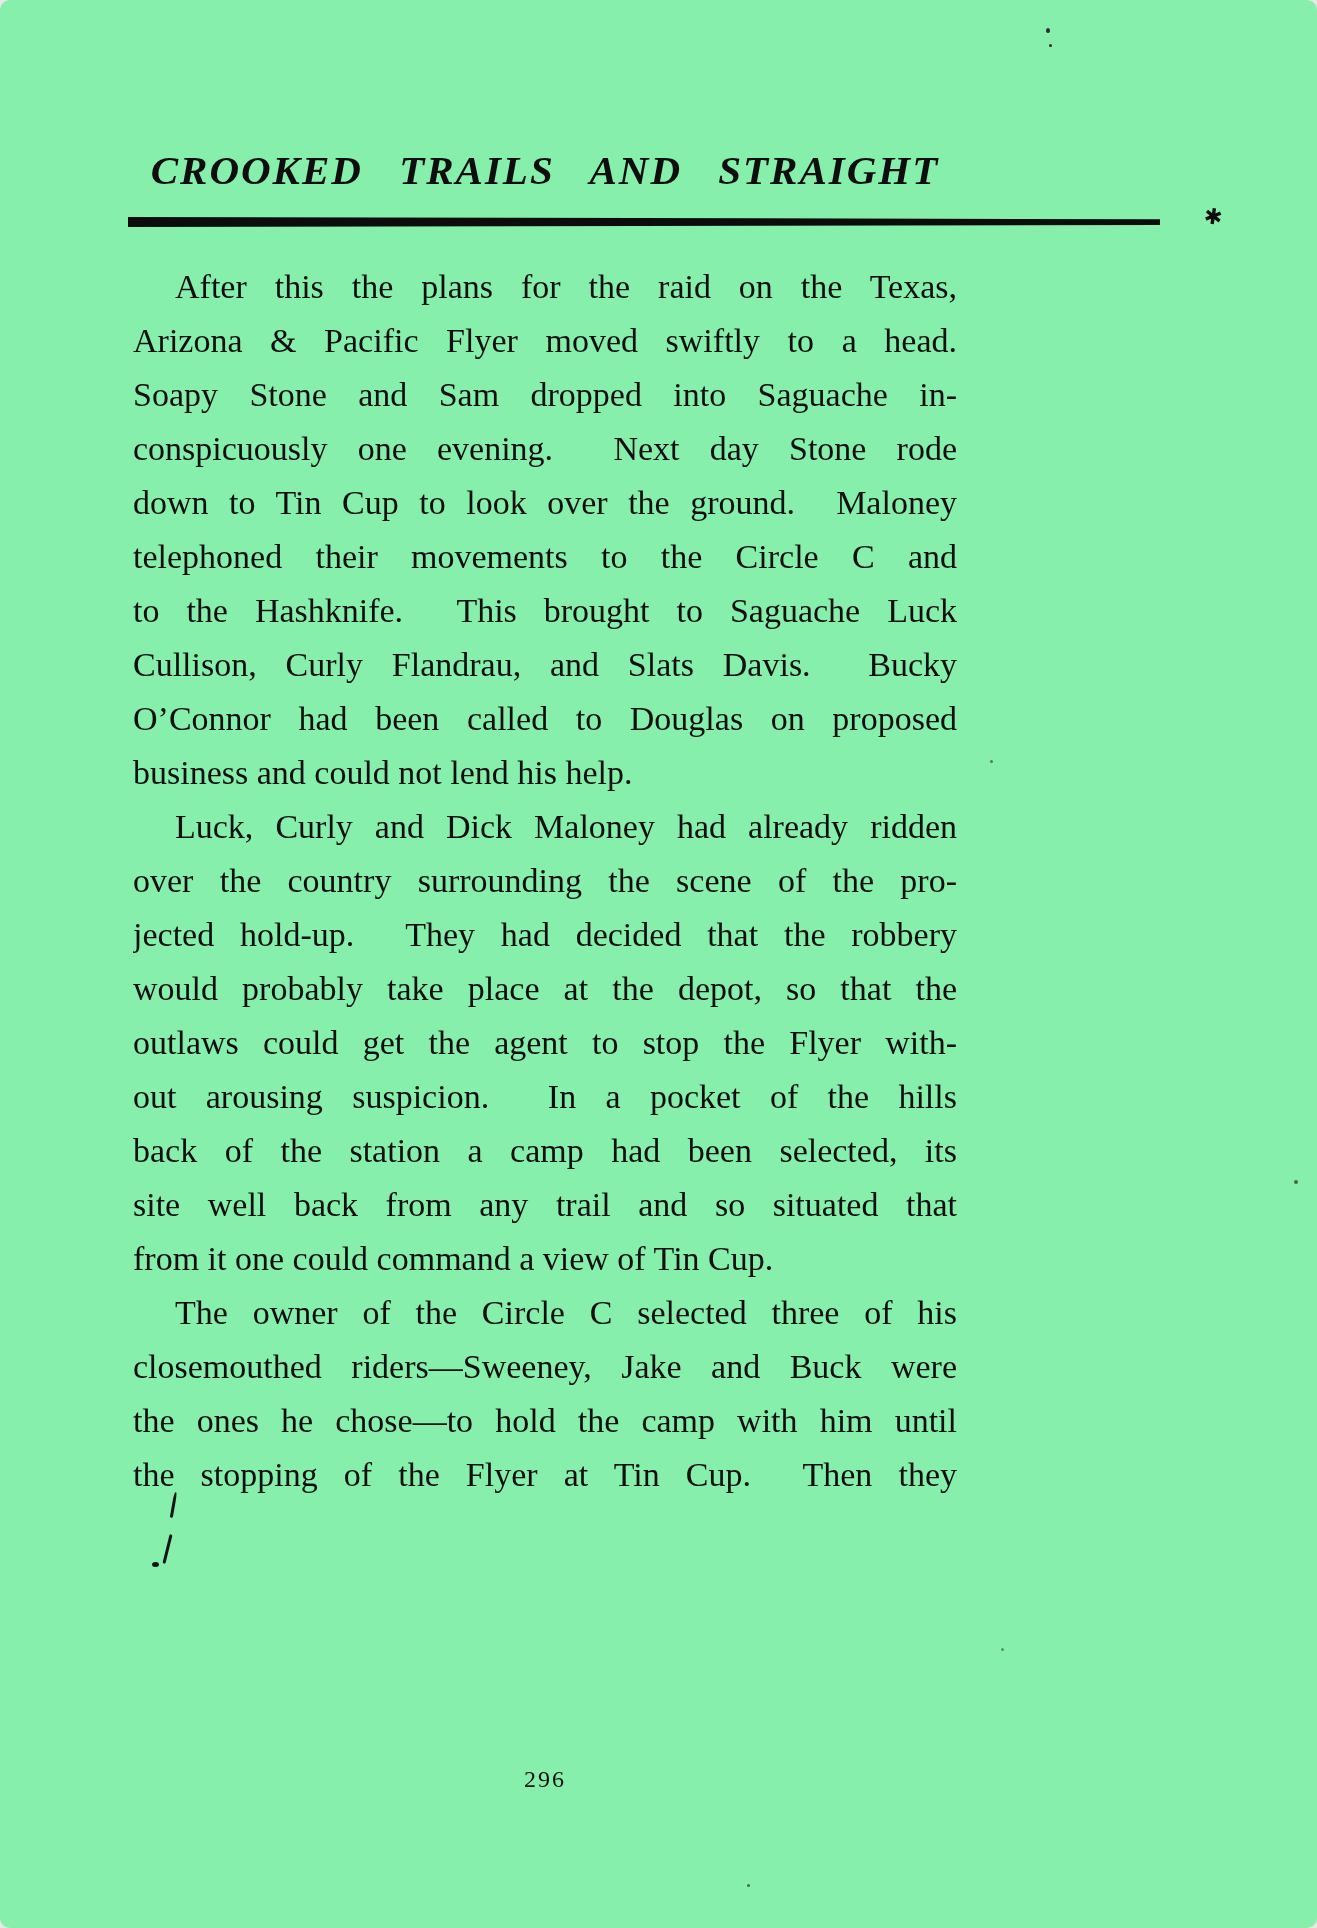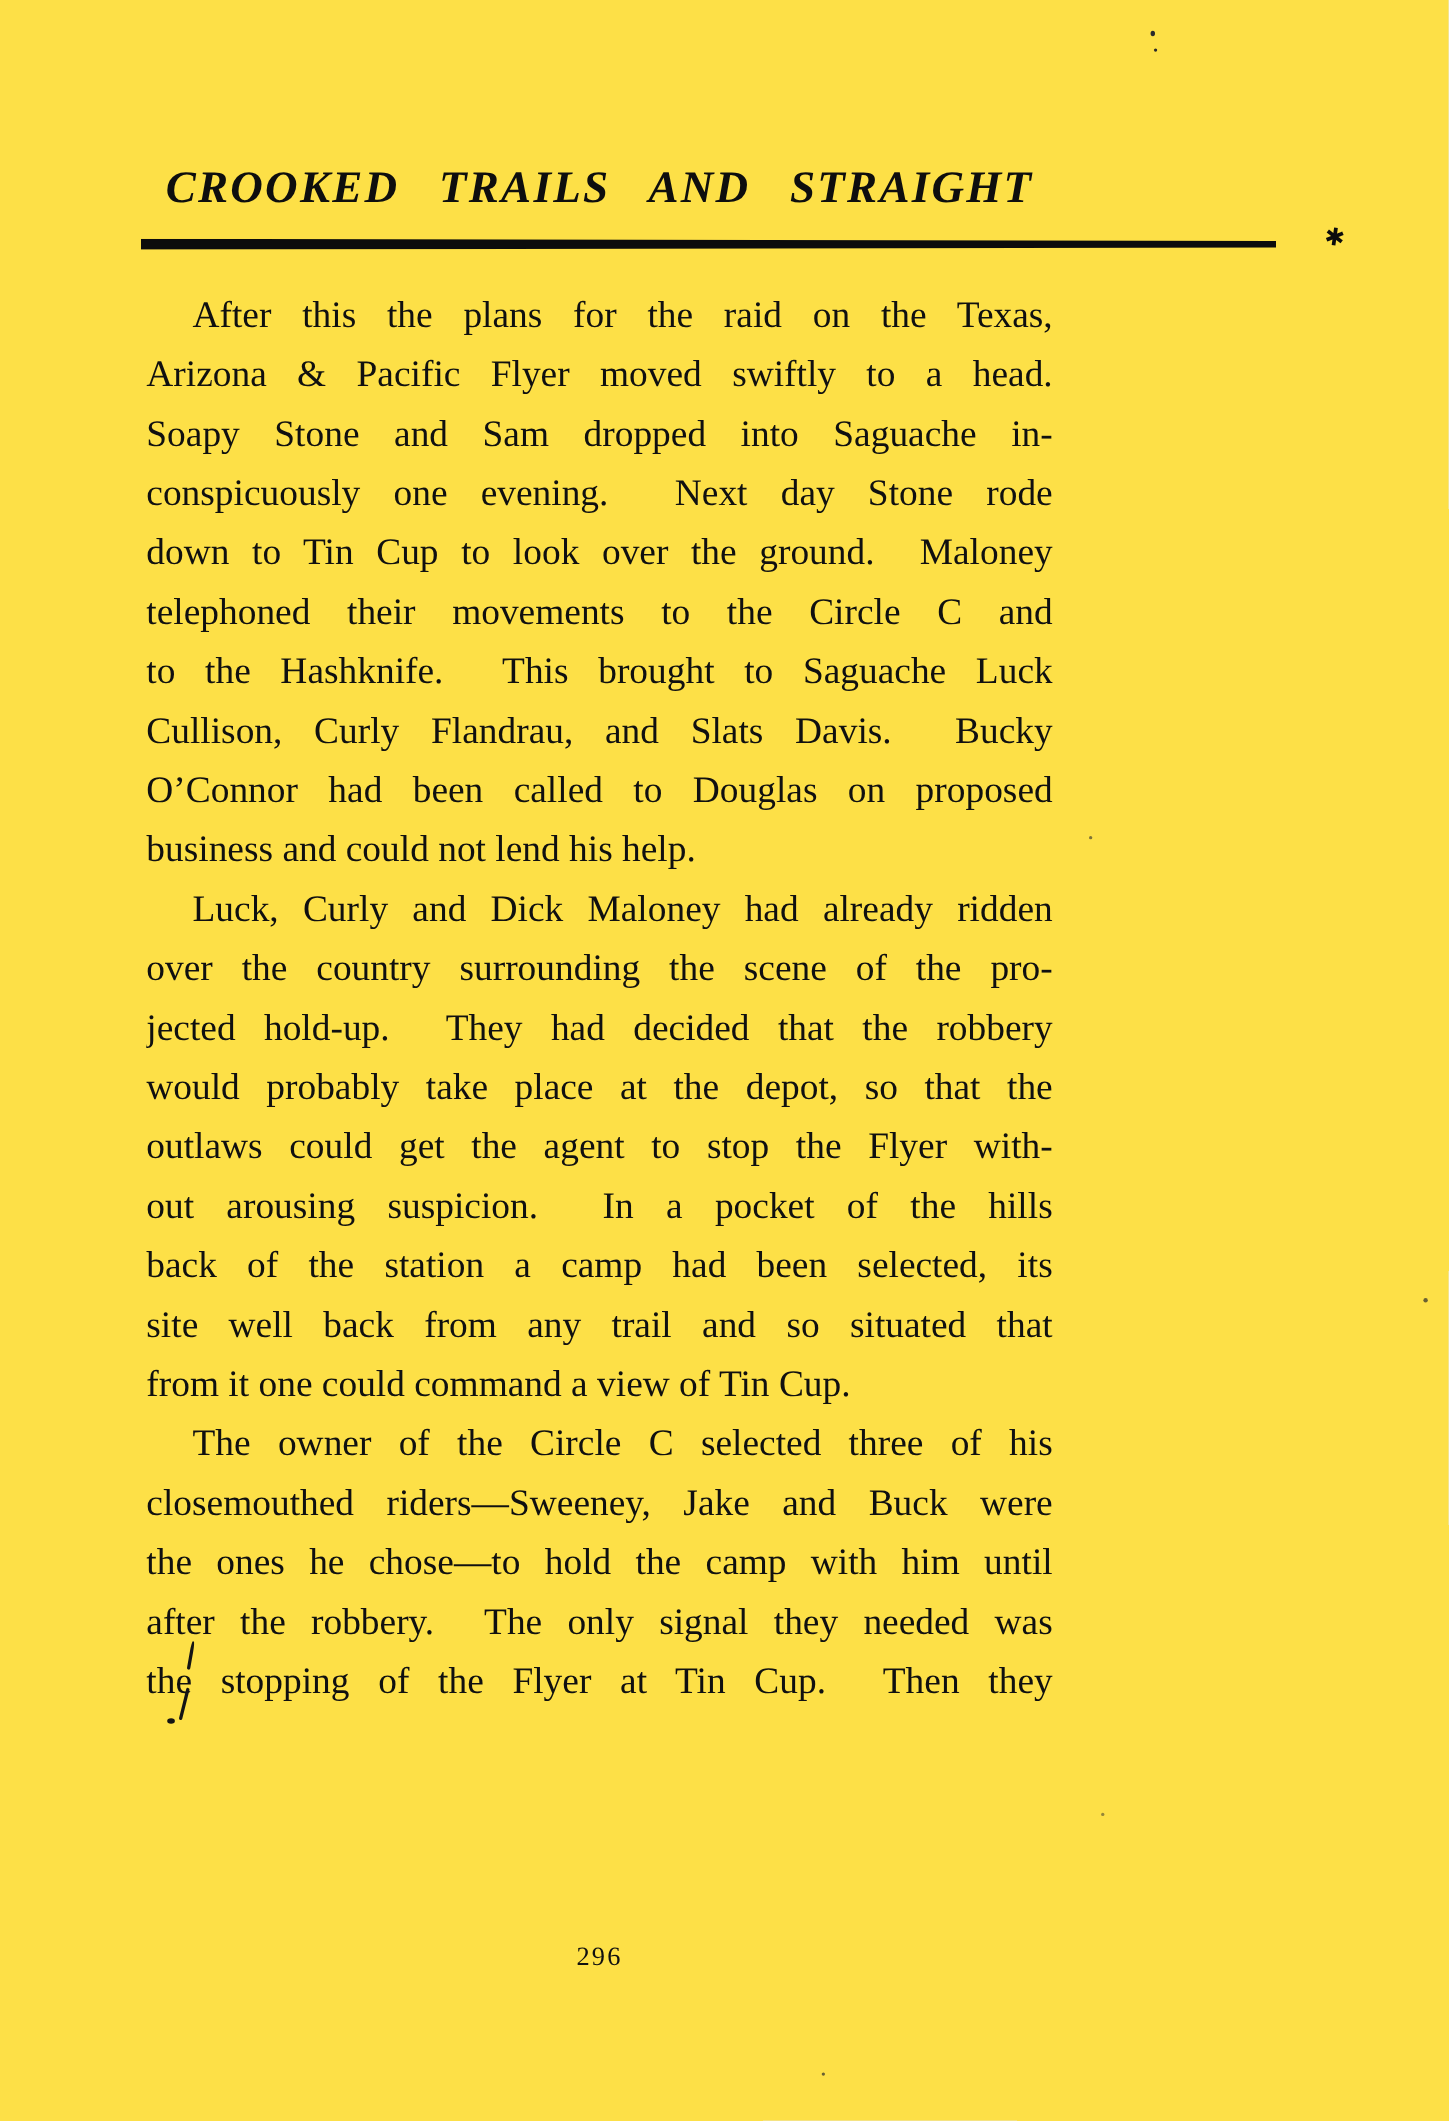--- a/index.html
+++ b/index.html
@@ -5,24 +5,25 @@
   html, body {
     margin: 0;
     padding: 0;
     background: #e8e8e4;
   }
   .page {
     position: relative;
     width: 1317px;
     height: 1928px;
     margin: 0 auto;
-    background: #fde047;
+    background: #86efac;
     color: #101010;
     font-family: "Liberation Serif", serif;
     overflow: hidden;
+    border-radius: 10px;
   }
   
   .running-header {
     position: absolute;
     top: 148px;
     left: 133px;
     width: 824px;
     margin: 0;
     text-align: center;
     font-style: italic;
@@ -149,21 +150,20 @@
         <div class="line">outlaws could get the agent to stop the Flyer with-</div>
         <div class="line">out arousing suspicion.&nbsp; In a pocket of the hills</div>
         <div class="line">back of the station a camp had been selected, its</div>
         <div class="line">site well back from any trail and so situated that</div>
         <div class="line noj">from it one could command a view of Tin Cup.</div>
       </div>
       <div>
         <div class="line indent">The owner of the Circle C selected three of his</div>
         <div class="line">closemouthed riders—Sweeney, Jake and Buck were</div>
         <div class="line">the ones he chose—to hold the camp with him until</div>
-        <div class="line">after the robbery.&nbsp; The only signal they needed was</div>
         <div class="line">the stopping of the Flyer at Tin Cup.&nbsp; Then they</div>
       </div>
     </main>
 
   <div class="margin-mark mark-a"></div>
   <div class="margin-mark mark-b"></div>
   <div class="margin-mark mark-c"></div>
 
   <div class="speck sp1"></div>
   <div class="speck sp2"></div>

